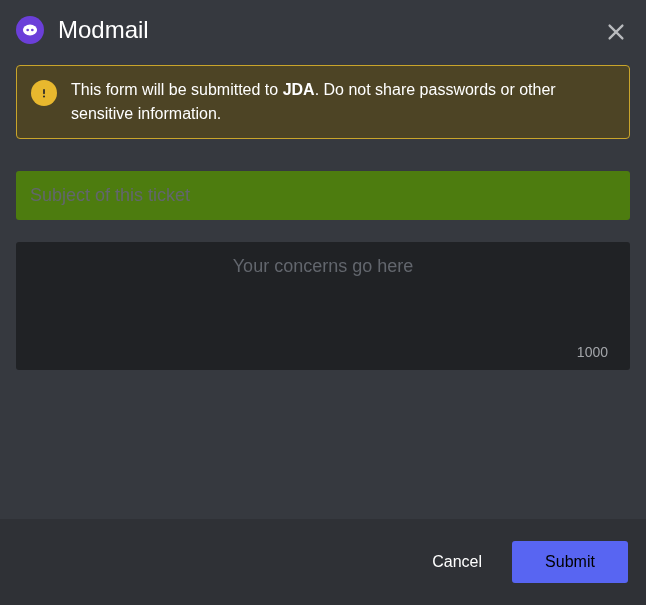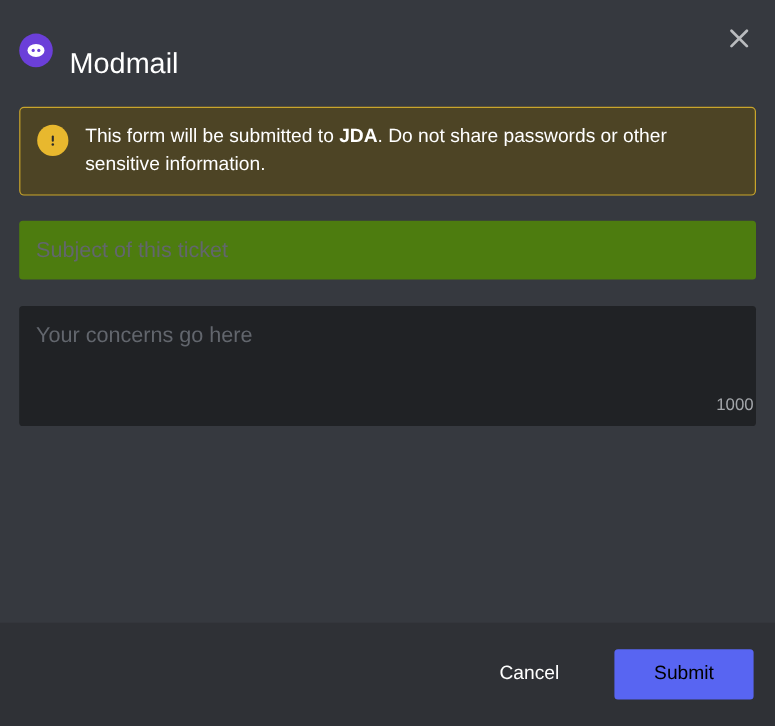--- a/index.html
+++ b/index.html
@@ -40,21 +40,20 @@
     }
     .app-icon svg {
       width: 20px;
       height: 20px;
     }
     .title {
       color: #ffffff;
       font-size: 24px;
       font-weight: 500;
       line-height: 1.2;
-      margin-top: 24px;
     }
     .close-btn {
       position: absolute;
       right: 16px;
       top: 18px;
       width: 28px;
       height: 28px;
       display: flex;
       align-items: center;
       justify-content: center;
@@ -72,21 +71,21 @@
       flex: 1;
     }
     .warning-box {
       background: #4d4425;
       border: 1px solid #c9a52b;
       border-radius: 4px;
       padding: 12px 14px;
       display: flex;
       align-items: flex-start;
       gap: 14px;
-      margin-bottom: 21px;
+      margin-bottom: 32px;
     }
     .warning-icon {
       width: 26px;
       height: 26px;
       border-radius: 50%;
       background: #e8b82e;
       display: flex;
       align-items: center;
       justify-content: center;
       flex-shrink: 0;
@@ -139,41 +138,42 @@
       width: 100%;
       background: #202225;
       border: none;
       border-radius: 3px;
       color: #dcddde;
       font-size: 18px;
       padding: 14px 14px 34px 14px;
       outline: none;
       font-family: inherit;
       resize: none;
-      height: 100px;
+      height: 128px;
       display: block;
+      text-align: center;
     }
     .textarea::placeholder {
       color: #62666d;
     }
     .char-count {
       position: absolute;
       bottom: 10px;
-      right: 2px;
+      right: 22px;
       color: #a3a6aa;
       font-size: 14px;
       font-family: inherit;
     }
     .footer {
       background: #2f3136;
       padding: 22px 18px;
       display: flex;
       justify-content: flex-end;
       align-items: flex-end;
-      gap: 24px;
+      gap: 8px;
     }
     .btn {
       padding: 12px 22px;
       border-radius: 3px;
       font-size: 16px;
       font-weight: 500;
       cursor: pointer;
       border: none;
       font-family: inherit;
     }

